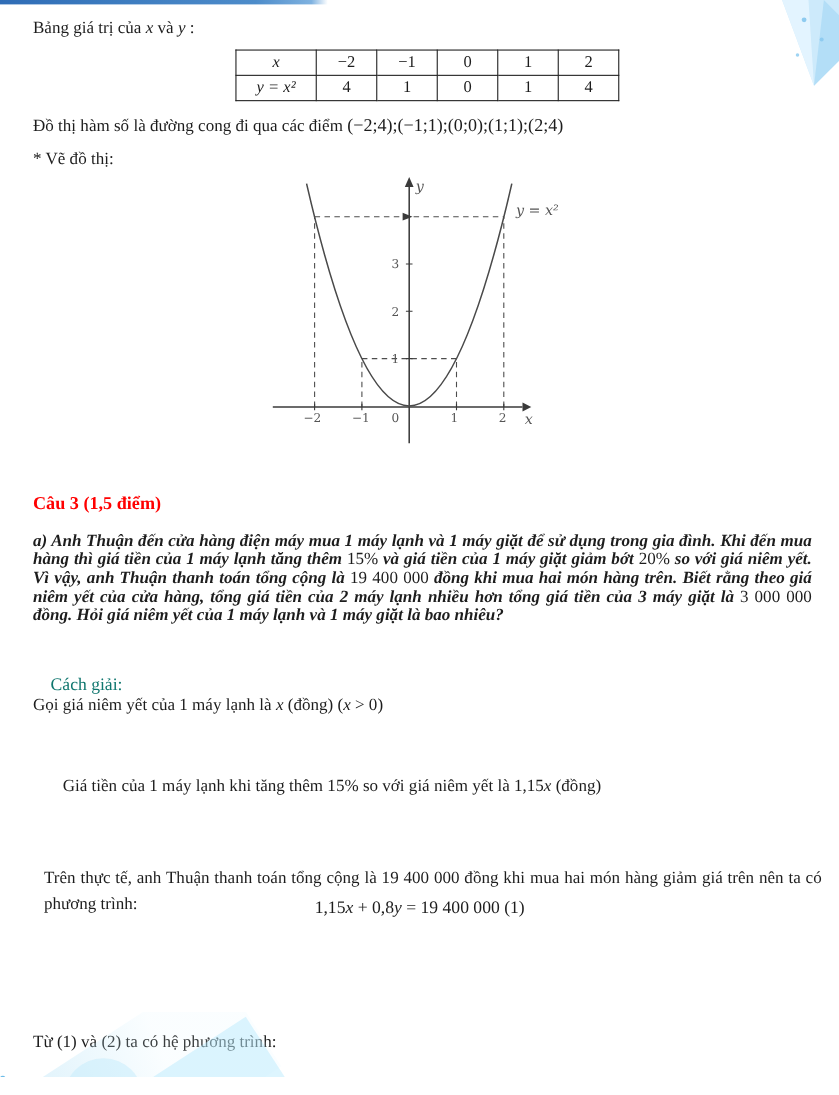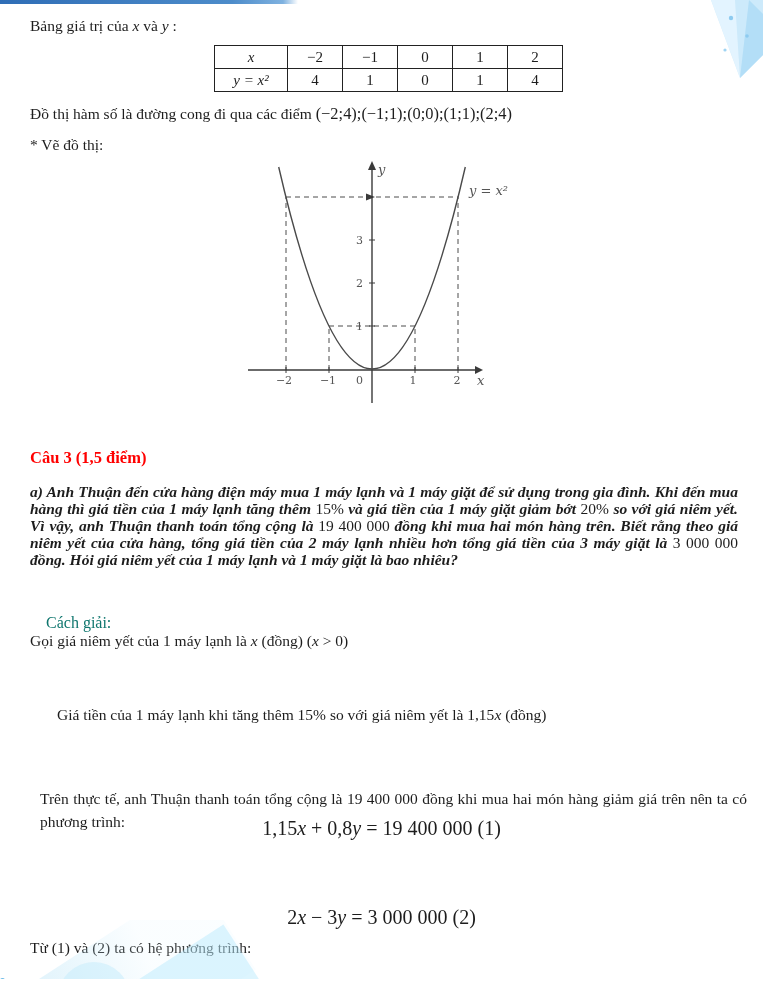--- a/index.html
+++ b/index.html
@@ -12,21 +12,21 @@
   .ind{left:57px;}
   .para{position:absolute;left:24px;width:707px;margin:16px;font-size:15.5px;line-height:23px;text-align:justify;}
   .vtable{position:absolute;left:214px;top:45px;border-collapse:collapse;font-size:15px;}
   .vtable td{border:1px solid #222;text-align:center;height:22px;padding:0 2px;}
   .vtable td:first-child{width:68px;font-style:italic;}
   .vtable td:not(:first-child){width:50px;}
   .cau3{position:absolute;left:30px;top:448px;margin:0;font-size:16.5px;font-weight:bold;color:#ff0000;text-align:right;}
   .problem{position:absolute;left:30px;top:483px;width:708px;margin:0;font-size:15.5px;
         font-weight:bold;font-style:italic;line-height:17px;text-align:justify;}
   .giai{position:absolute;left:30px;top:598px;margin:16px;font-size:16px;font-weight:normal;color:#0f766e;}
-  .eq{position:absolute;left:0;width:763px;margin:0;text-align:center;font-size:20px;}
+  .eq{position:absolute;left:0;width:763px;margin:0;text-align:center;font-size:16px;}
   .seg-i{font-style:italic;}
   .seg-n{font-style:normal;font-weight:normal;}
   .seg-m{font-size:1.06em;}
   .graph{position:absolute;left:235px;top:157px;}
   .gtick{font-size:11px;fill:#555;font-family:"DejaVu Serif",serif;}
   .glab{font-size:13px;fill:#555;font-style:italic;font-family:"DejaVu Serif",serif;}
   .wm{position:absolute;left:0;top:920px;width:380px;height:75px;overflow:hidden;}
   .wm-band1{position:absolute;left:-50px;top:30px;width:300px;height:110px;transform:rotate(-33deg);
         background:linear-gradient(100deg,rgba(158,217,243,.55),rgba(225,246,255,.15) 70%);}
   .wm-band2{position:absolute;left:110px;top:38px;width:150px;height:90px;transform:rotate(-33deg);
@@ -110,21 +110,20 @@
 
   <p class="problem"><span>a) Anh Thuận đến cửa hàng điện máy mua 1 máy lạnh và 1 máy giặt để sử dụng trong gia đình. Khi đến mua hàng thì giá tiền của 1 máy lạnh tăng thêm </span><span class="seg-n">15%</span><span> và giá tiền của 1 máy giặt giảm bớt </span><span class="seg-n">20%</span><span> so với giá niêm yết. Vì vậy, anh Thuận thanh toán tổng cộng là </span><span class="seg-n">19&nbsp;400&nbsp;000</span><span> đồng khi mua hai món hàng trên. Biết rằng theo giá niêm yết của cửa hàng, tổng giá tiền của 2 máy lạnh nhiều hơn tổng giá tiền của 3 máy giặt là </span><span class="seg-n">3&nbsp;000&nbsp;000</span><span> đồng. Hỏi giá niêm yết của 1 máy lạnh và 1 máy giặt là bao nhiêu?</span></p>
 
   <h3 class="giai">Cách giải:</h3>
 
   <p class="line" style="top:632px"><span>Gọi giá niêm yết của 1 máy lạnh là </span><span class="seg-i">x</span><span> (đồng) (</span><span class="seg-i">x</span><span> &gt; 0)</span></p>
   <p class="line ind" style="top:706px"><span>Giá tiền của 1 máy lạnh khi tăng thêm 15% so với giá niêm yết là 1,15</span><span class="seg-i">x</span><span> (đồng)</span></p>
 
   <p class="para" style="top:771px">Trên thực tế, anh Thuận thanh toán tổng cộng là 19&nbsp;400&nbsp;000 đồng khi mua hai món hàng giảm giá trên nên ta có phương trình:</p>
   <p class="eq" style="top:817px"><span>1,15</span><span class="seg-i">x</span><span> + 0,8</span><span class="seg-i">y</span><span> = 19&nbsp;400&nbsp;000  (1)</span></p>
-  <p class="eq" style="top:906px"><span>2</span><span class="seg-i">x</span><span> − 3</span><span class="seg-i">y</span><span> = 3&nbsp;000&nbsp;000  (2)</span></p>
   <p class="line" style="top:939px">Từ (1) và (2) ta có hệ phương trình:</p>
 
   <div class="wm">
     <div class="wm-band1"></div>
     <div class="wm-circle"></div>
     <div class="wm-band2"></div>
   </div>
   <div class="bstrip"></div>
   <div class="bdot"></div>
 

